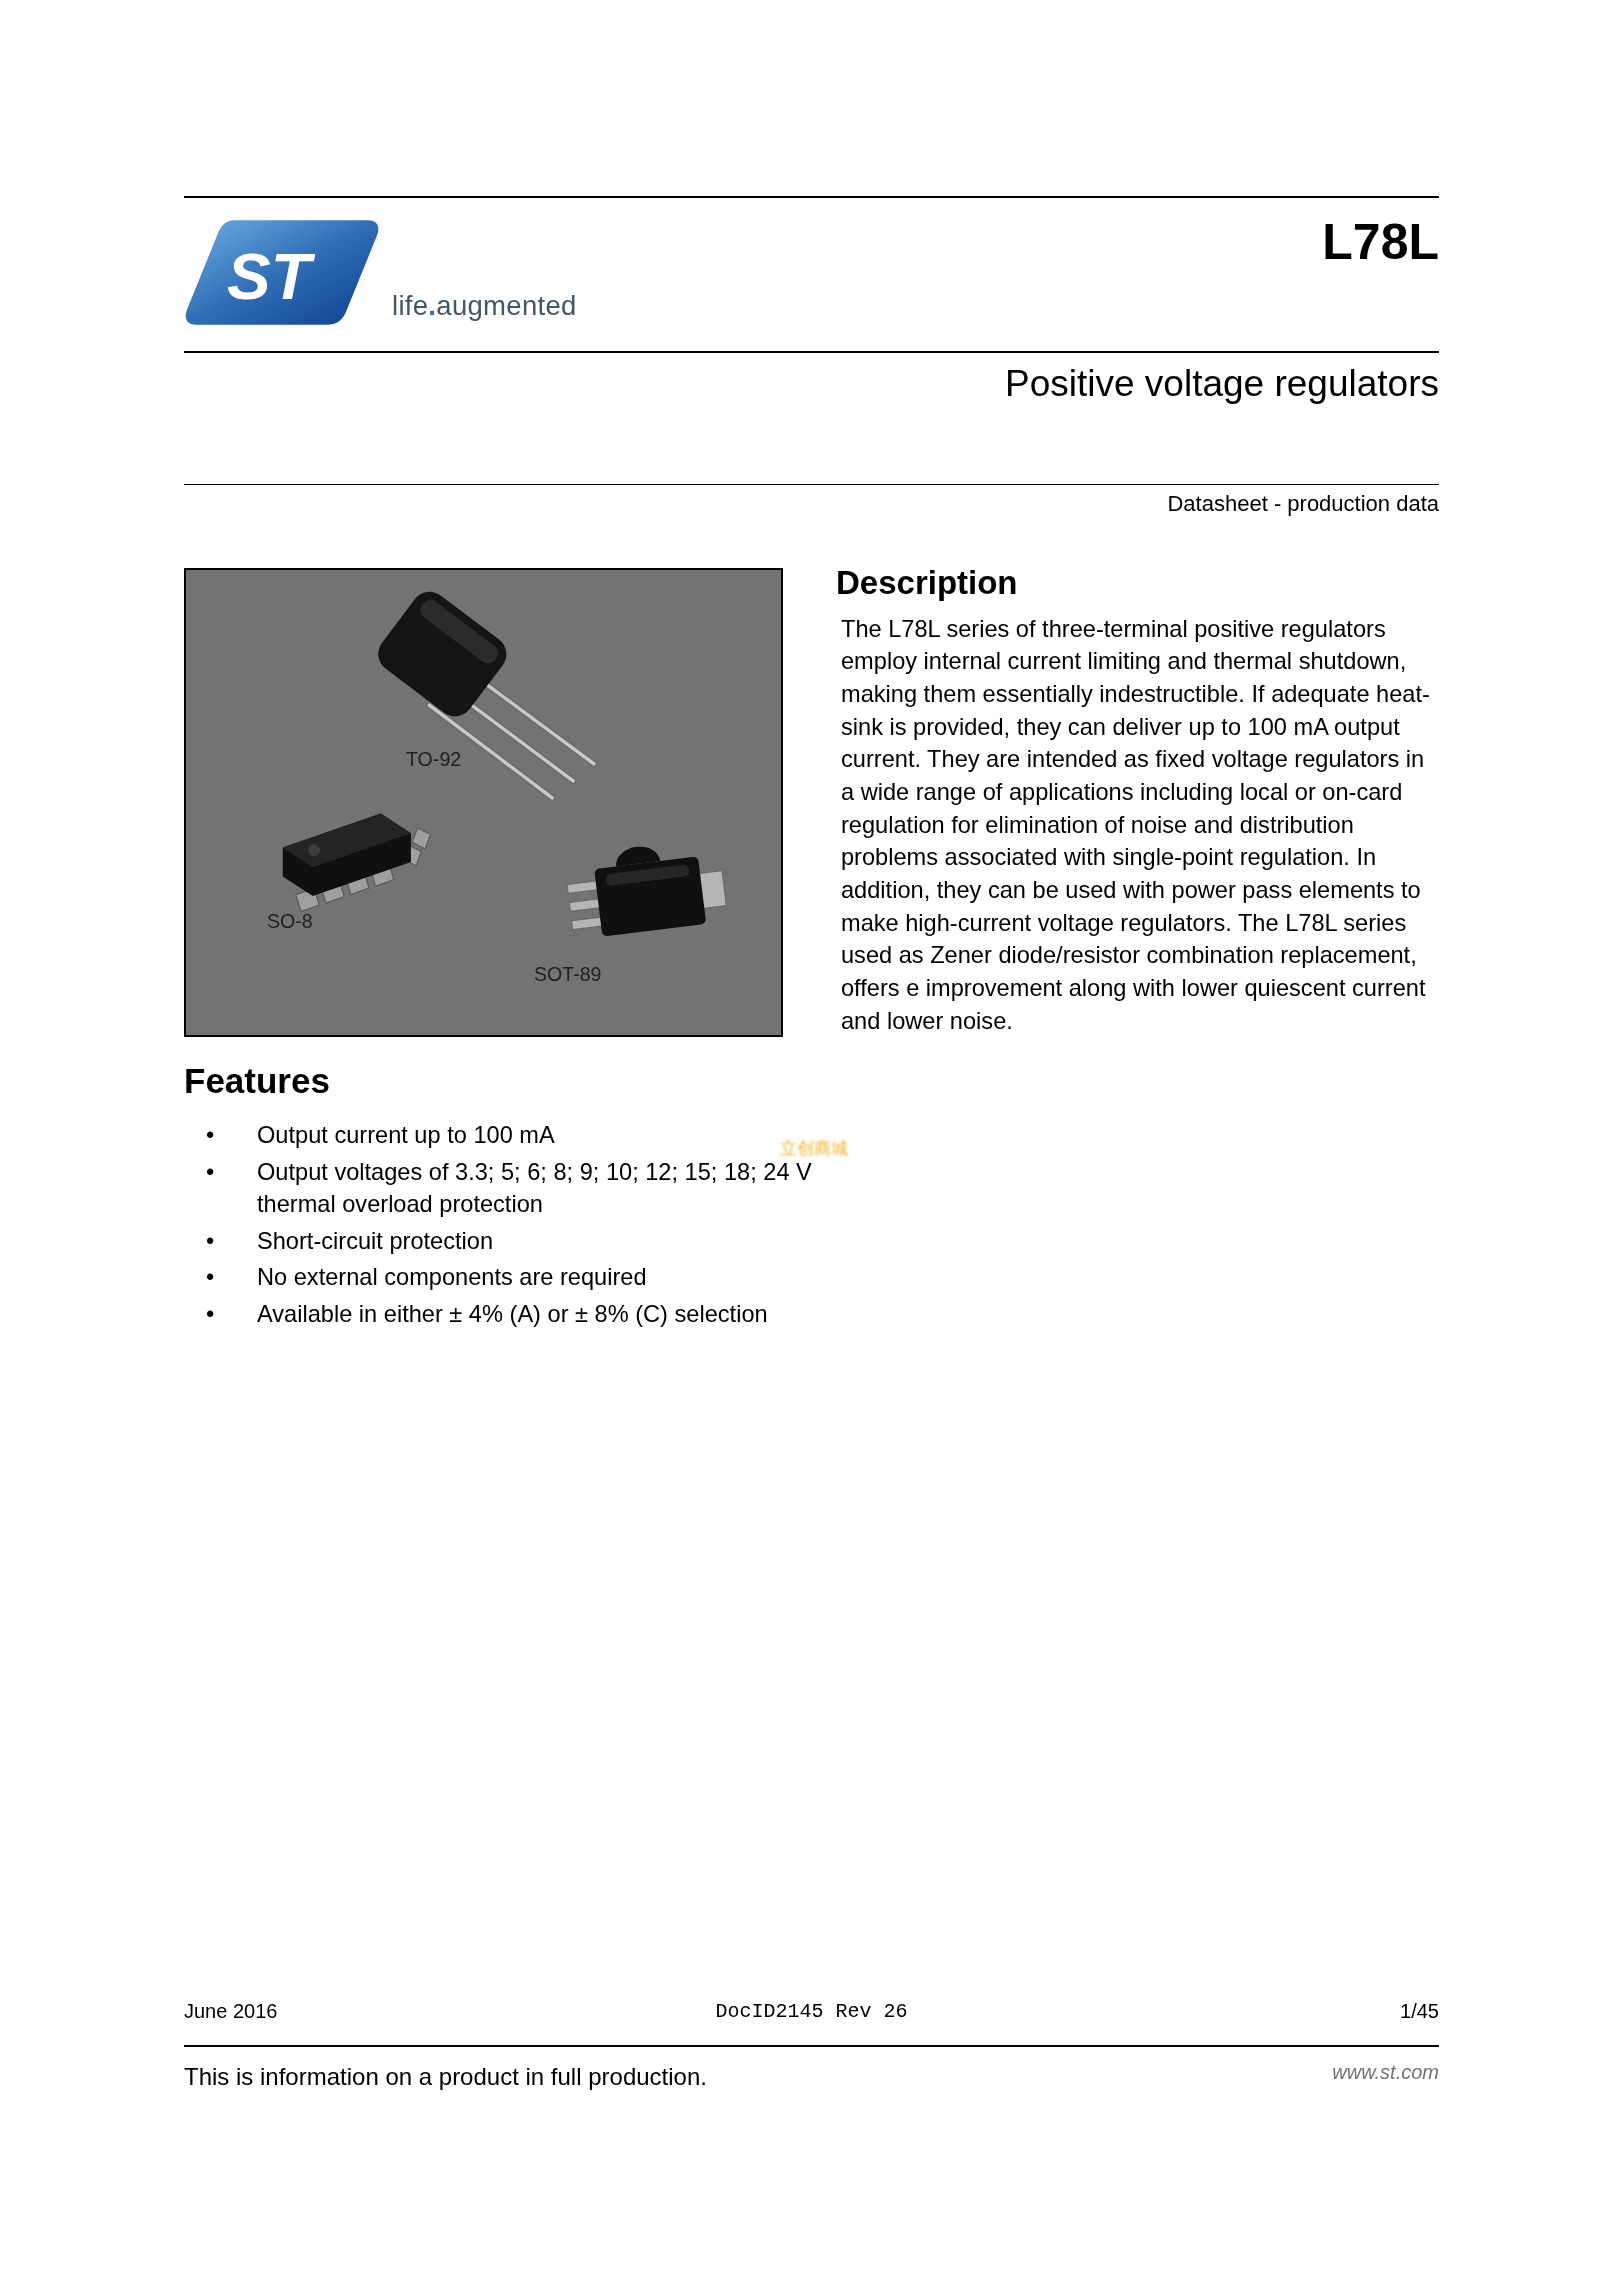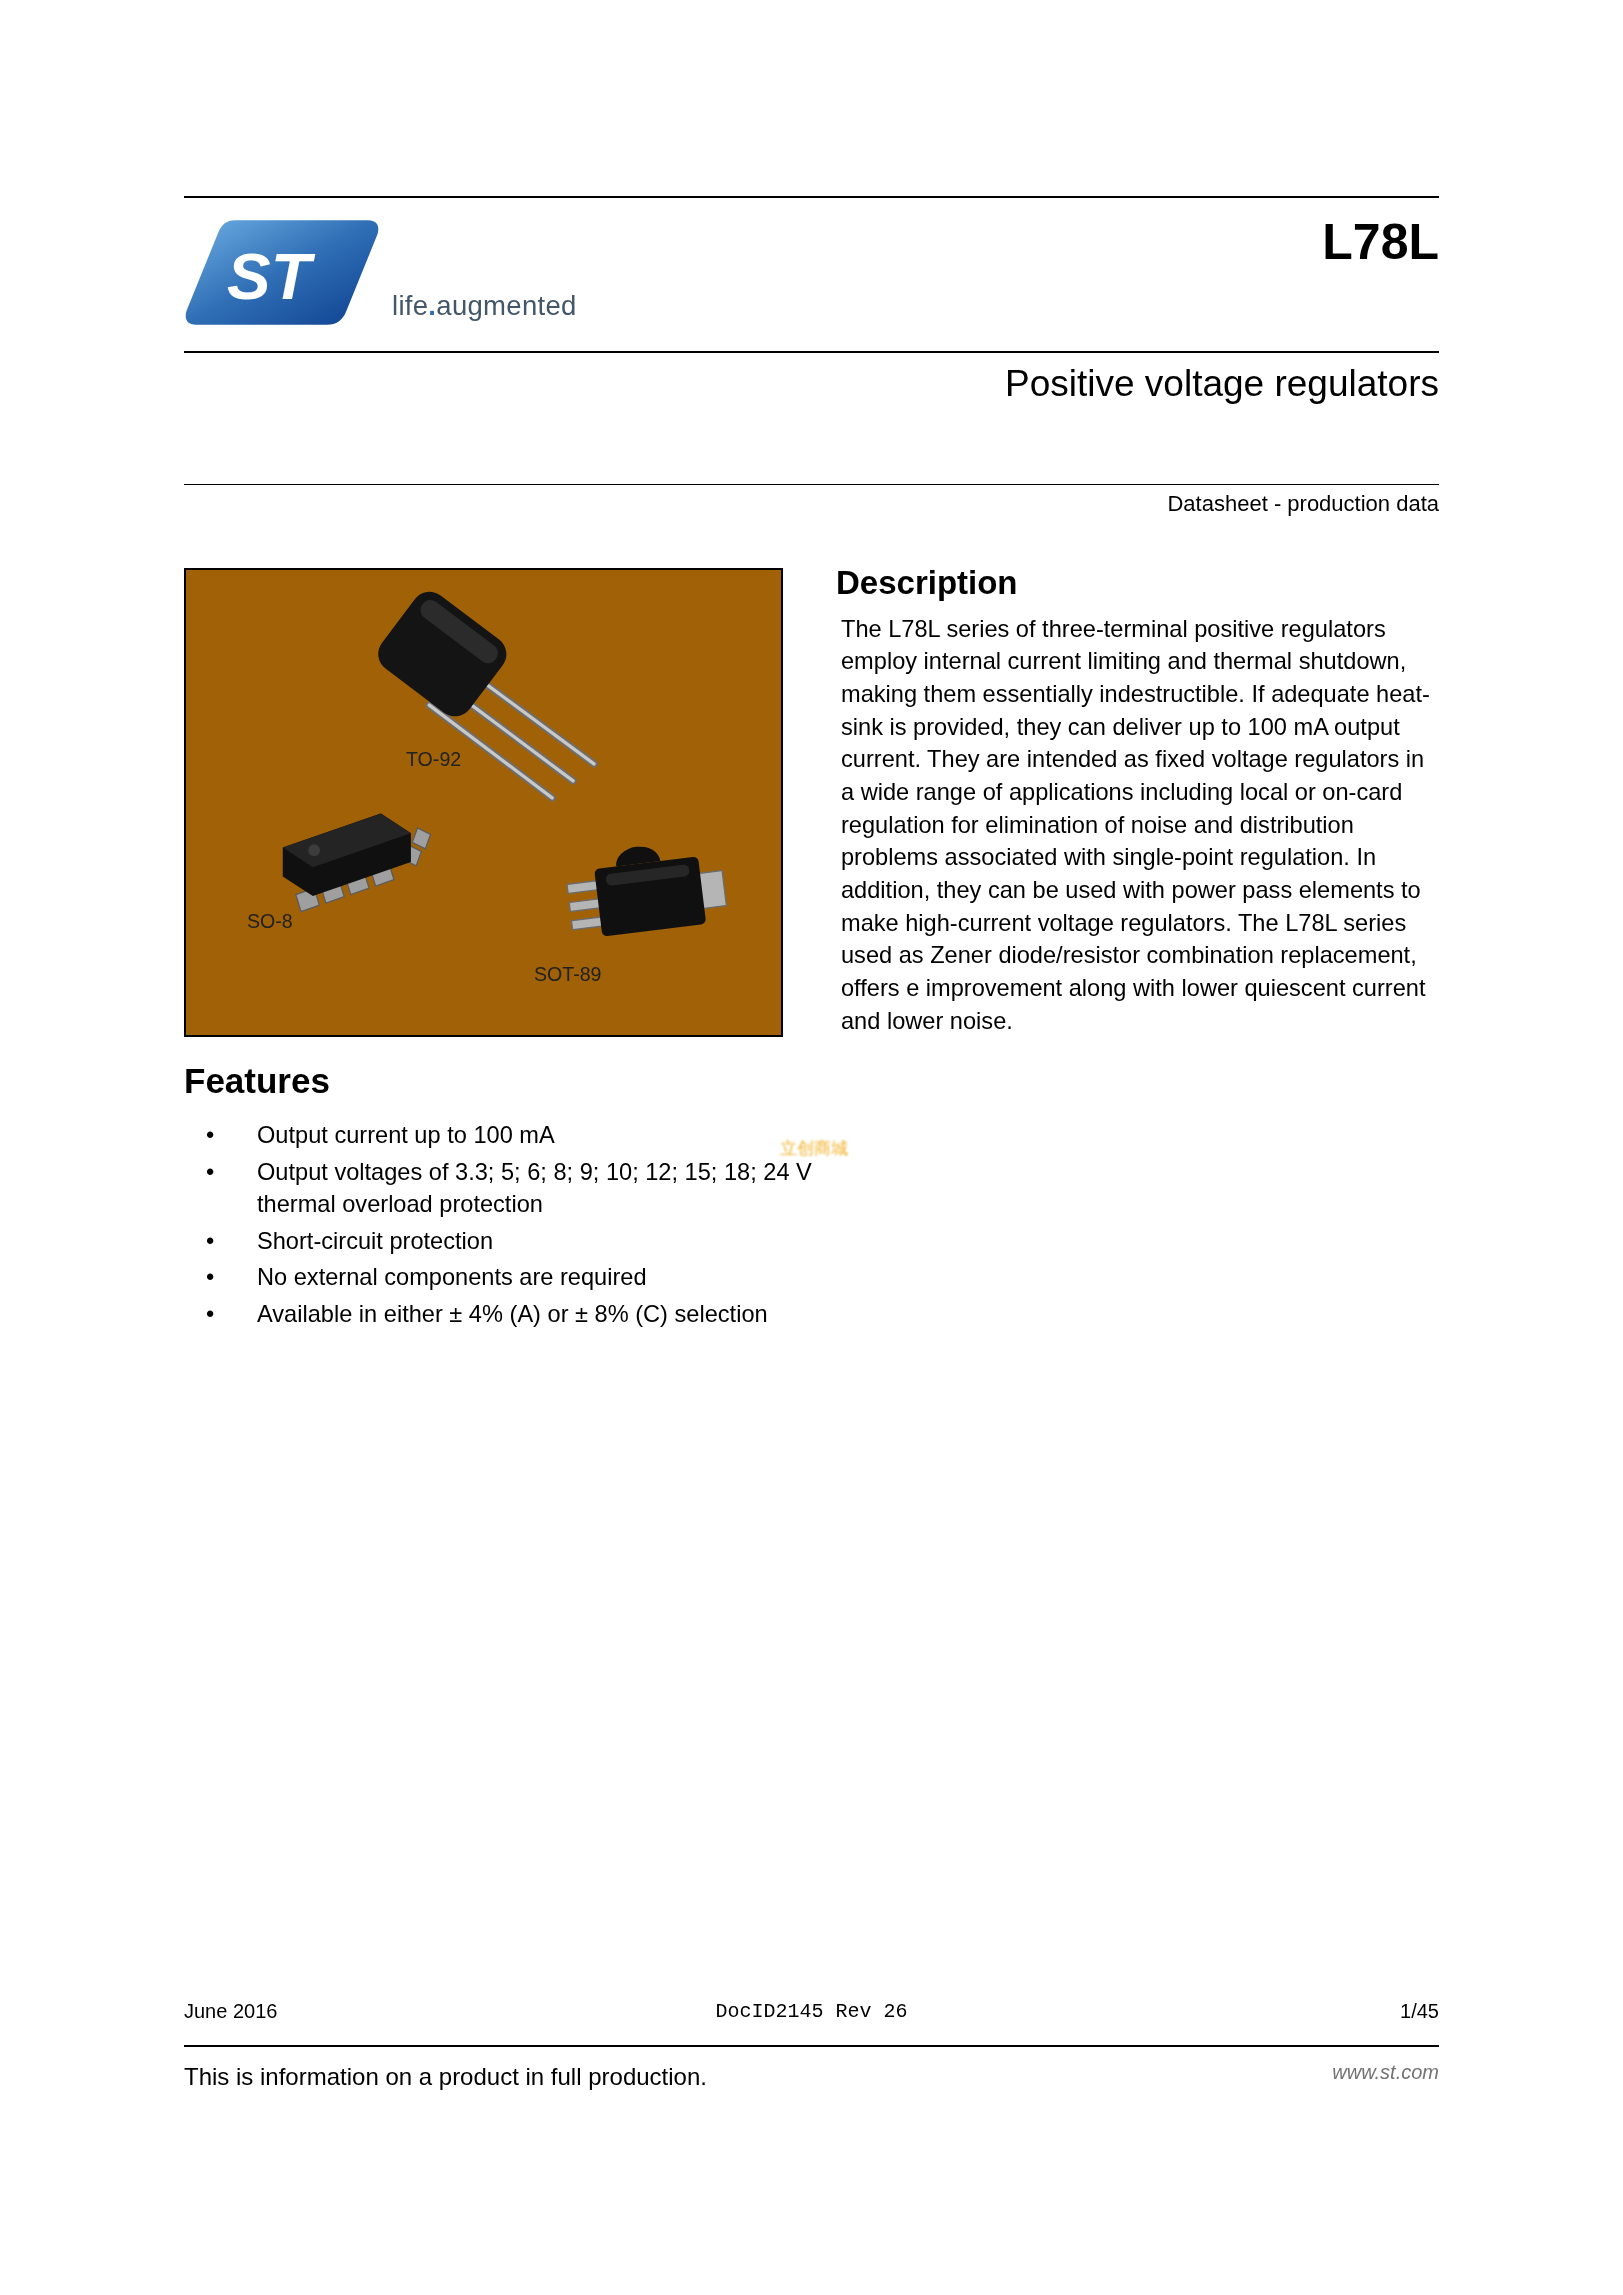--- a/index.html
+++ b/index.html
@@ -62,29 +62,29 @@
   }
 
   
   .pkg-box {
     position: absolute;
     left: 184px;
     top: 568px;
     width: 599px;
     height: 469px;
     border: 2px solid #000;
-    background: #a16207;
+    background: #737373;
   }
   .pkg-label {
     position: absolute;
     font-size: 19.6px;
     color: #222;
   }
   .pkg-label.to92  { left: 220px; top: 178px; }
-  .pkg-label.so8   { left: 61px; top: 340px; text-align: center; }
+  .pkg-label.so8   { left: 81px; top: 340px; text-align: center; }
   .pkg-label.sot89 { left: 348px; top: 393px; }
 
   
   .desc-col {
     position: absolute;
     left: 836px;
     top: 564px;
     width: 607px;
   }
   .desc-col h2 {

